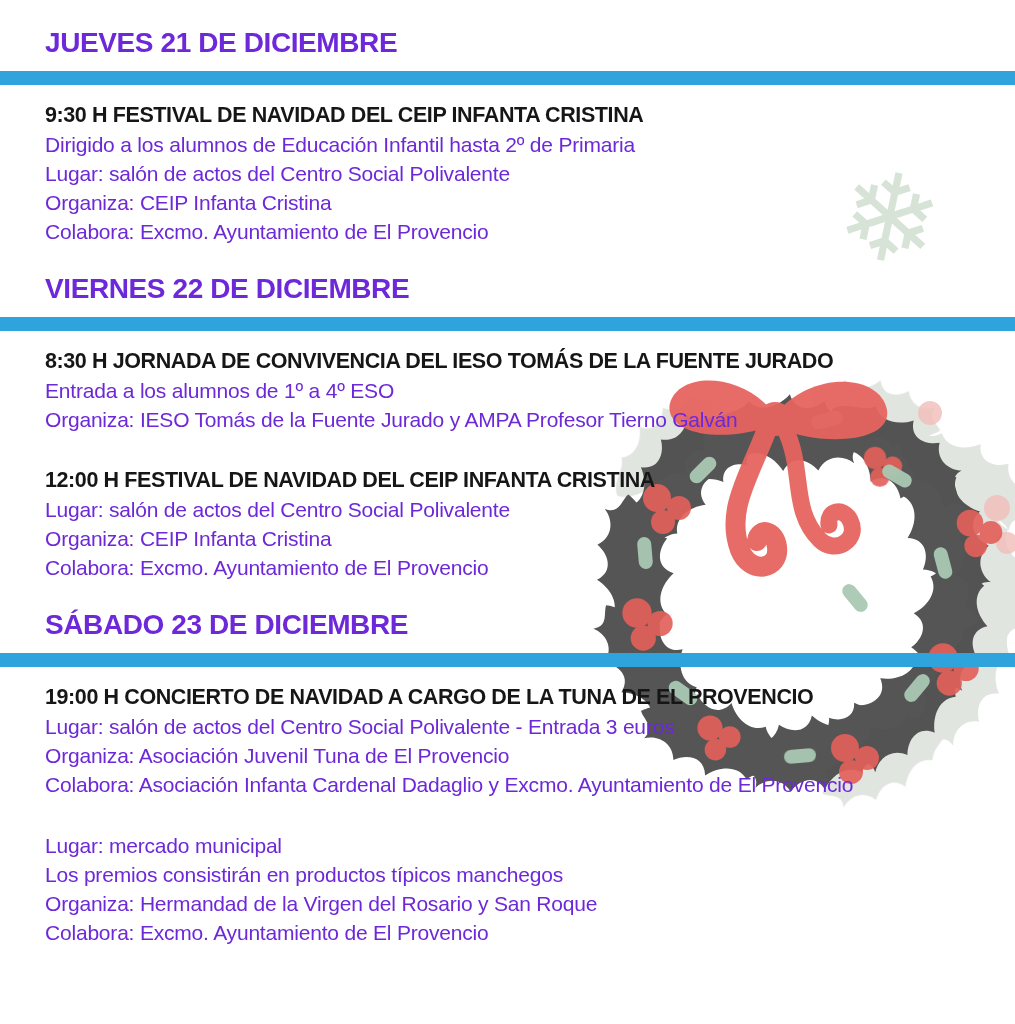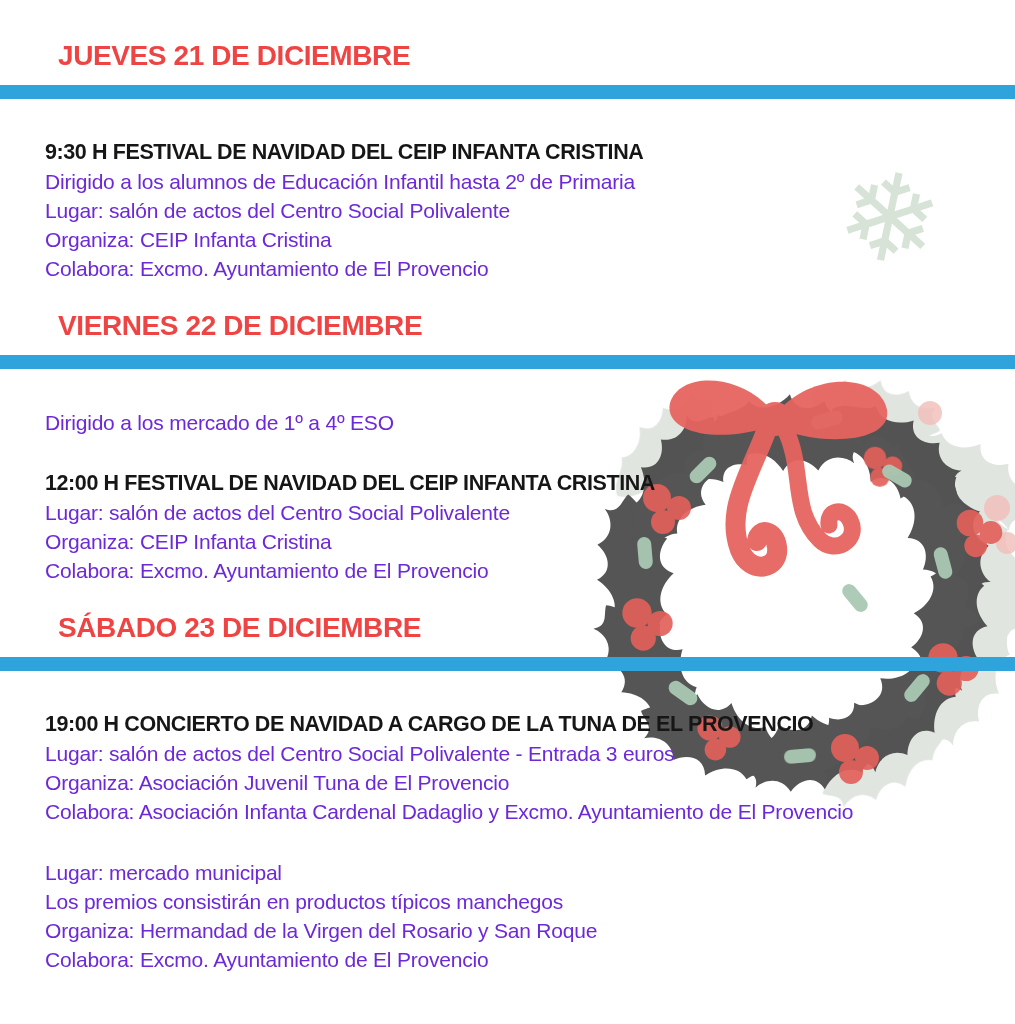--- a/index.html
+++ b/index.html
@@ -15,26 +15,26 @@
     left:838px; top:158px; font-size:122px; line-height:1;
     color:#cfdfcf; opacity:.85; transform:rotate(12deg);
     font-family:"DejaVu Sans", sans-serif;
   }
   .wreath { left:545px; top:358px; }
 
   
   .content { position:relative; z-index:2; padding-top:26px; }
   .day + .day { margin-top:26px; }
   .day-title {
-    margin:13px; padding:0 45px;
+    margin:0; padding:0 45px;
     font-size:28px; line-height:33px; font-weight:700;
-    letter-spacing:-0.4px; color:#ef4444; white-space:nowrap;
+    letter-spacing:-0.4px; color:#6d28d9; white-space:nowrap;
   }
   .accent-bar { height:14px; margin-top:12px; width:100%; background:#2fa3dc; }
-  .events { padding:16px 61px 0 45px;margin-top:23px; }
+  .events { padding:16px 61px 0 45px; }
   .event { margin-bottom:32px; }
   .event:last-child { margin-bottom:0; }
   .event-title {
     margin:0; font-size:21.5px; line-height:29px; font-weight:700;
     letter-spacing:-0.4px; color:#161616; white-space:nowrap;
   }
   .event-line {
     margin:0; font-size:21px; line-height:29px; font-weight:400;
     letter-spacing:-0.2px; color:#6d28d9; white-space:nowrap;
   }
@@ -134,21 +134,23 @@
           <p class="event-line">Colabora: Excmo. Ayuntamiento de El Provencio</p>
         </article>
       </div>
     </section>
 
     <section class="day">
       <h2 class="day-title">VIERNES 22 DE DICIEMBRE</h2>
       <div class="accent-bar"></div>
       <div class="events">
         <article class="event">
-          <p class="event-line">Dirigido a los mercado de 1º a 4º ESO</p>
+          <h3 class="event-title">8:30 H JORNADA DE CONVIVENCIA DEL IESO TOMÁS DE LA FUENTE JURADO</h3>
+          <p class="event-line">Entrada a los alumnos de 1º a 4º ESO</p>
+          <p class="event-line">Organiza: IESO Tomás de la Fuente Jurado y AMPA Profesor Tierno Galván</p>
         </article>
         <article class="event">
           <h3 class="event-title">12:00 H FESTIVAL DE NAVIDAD DEL CEIP INFANTA CRISTINA</h3>
           <p class="event-line">Lugar: salón de actos del Centro Social Polivalente</p>
           <p class="event-line">Organiza: CEIP Infanta Cristina</p>
           <p class="event-line">Colabora: Excmo. Ayuntamiento de El Provencio</p>
         </article>
       </div>
     </section>
 

